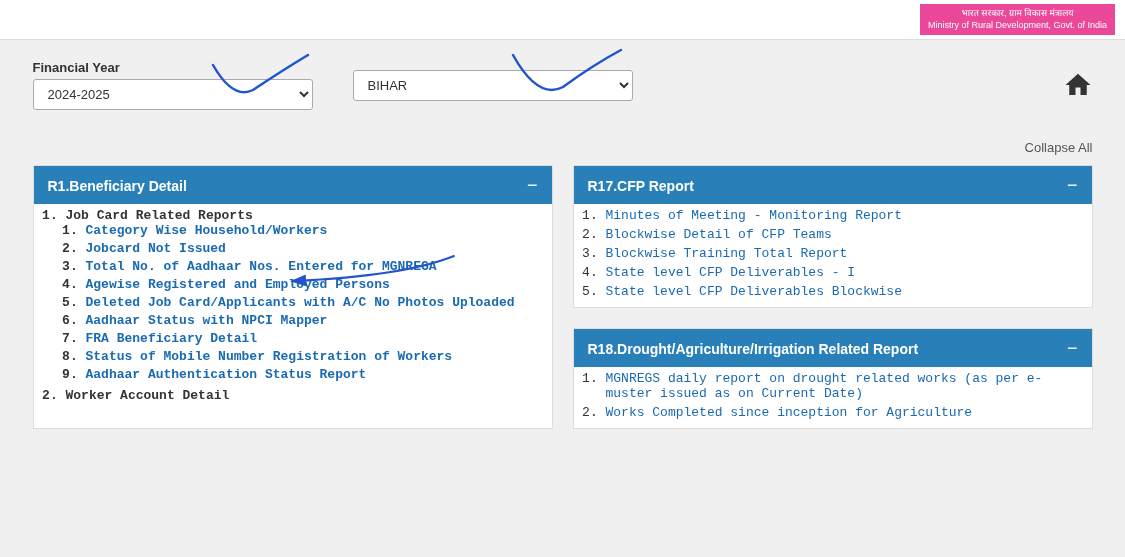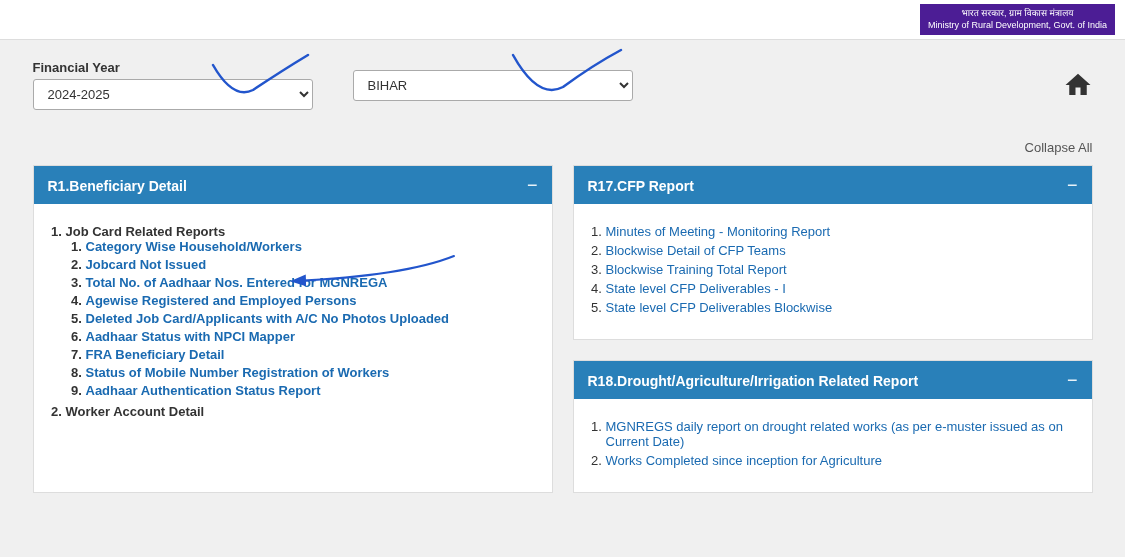--- a/index.html
+++ b/index.html
@@ -10,21 +10,21 @@
       color: #333;
     }
     .top-bar {
       background: #fff;
       display: flex;
       justify-content: flex-end;
       padding: 4px 10px;
       border-bottom: 1px solid #ddd;
     }
     .top-logo {
-      background: #4c1d95;
+      background: #ec4899;
       color: white;
       font-size: 9px;
       padding: 4px 8px;
       text-align: center;
       line-height: 1.3;
     }
     .main-container {
       max-width: 1100px;
       margin: 0 auto;
       padding: 20px 20px 0 20px;
@@ -102,21 +102,22 @@
     .section-header .minus-btn {
       background: none;
       border: none;
       color: white;
       font-size: 18px;
       cursor: pointer;
       line-height: 1;
       padding: 0;
     }
     .section-body {
-      padding: 20px 14px;
+      padding: 4px 14px;
+      font-family: Liberation Mono, monospace;
     }
     .section-body ol {
       padding-left: 18px;
     }
     .section-body ol li {
       margin-bottom: 4px;
       font-size: 13px;
       color: #333;
     }
     .section-body ol li.group-title {

